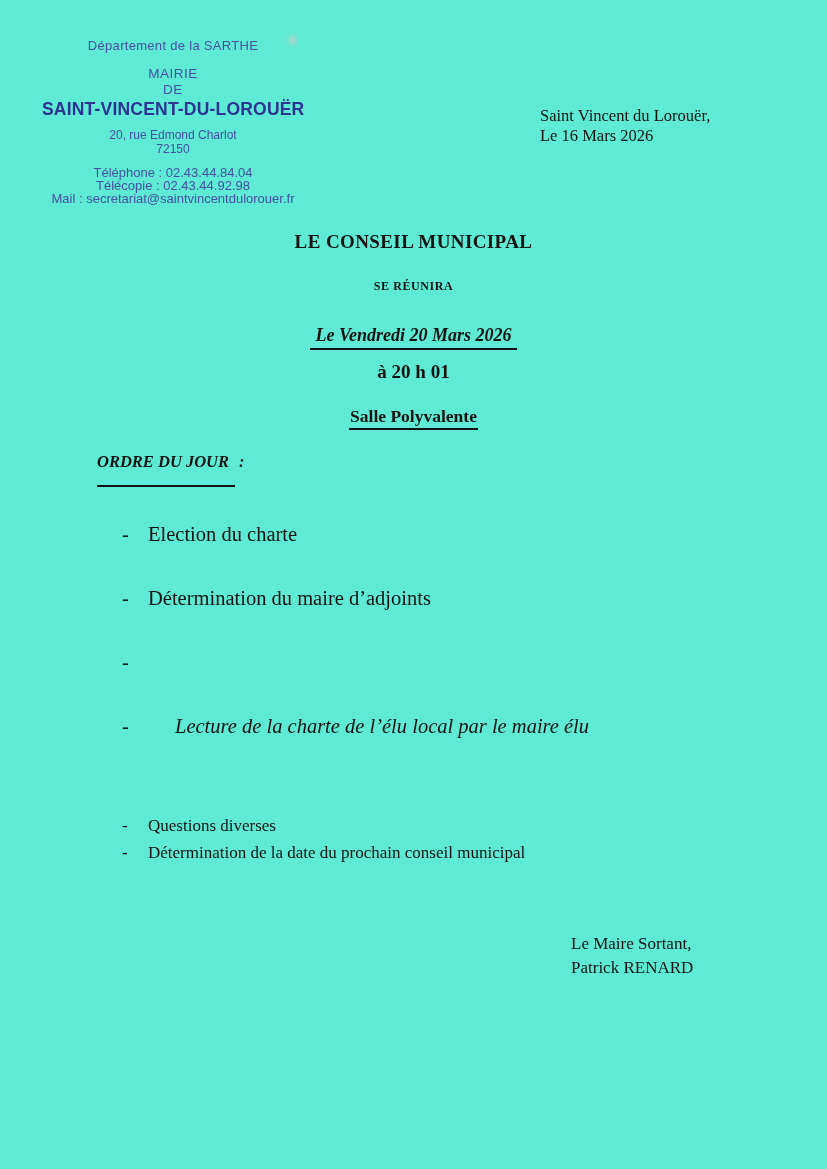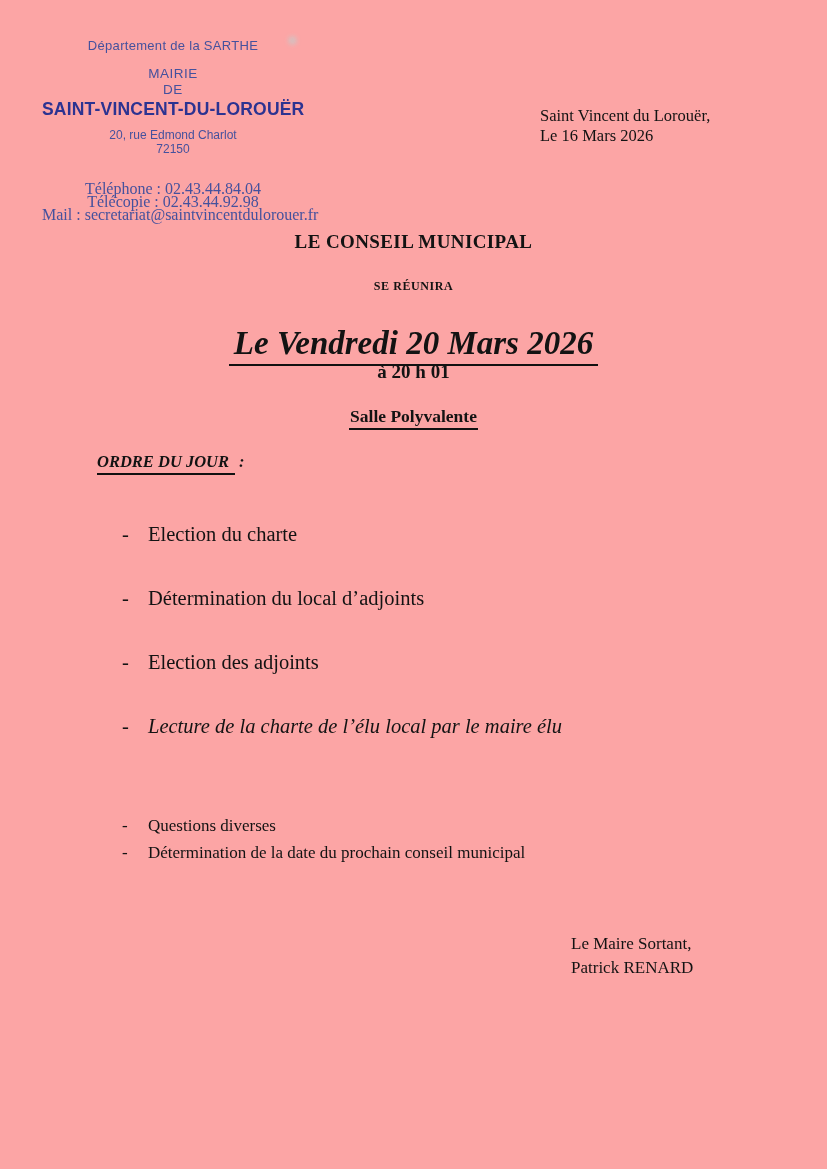--- a/index.html
+++ b/index.html
@@ -4,21 +4,21 @@
 <style>
   html, body {
     margin: 0;
     padding: 0;
     background: #ffffff;
   }
   .page {
     position: relative;
     width: 827px;
     height: 1169px;
-    background: #fca5a5;
+    background: #5eead4;
     font-family: "Liberation Serif", serif;
     color: #131313;
     overflow: hidden;
   }
 
   
   .letterhead {
     position: absolute;
     left: 42px;
     top: 38px;
@@ -45,25 +45,24 @@
     letter-spacing: 0.2px;
     margin-top: 1px;
     margin-bottom: 8px;
     white-space: nowrap;
   }
   .lh-address, .lh-postal {
     font-size: 12px;
     line-height: 14px;
   }
   .lh-contact {
-    margin-top: 26px;
-    font-size: 16px;
+    margin-top: 10px;
+    font-size: 13px;
     line-height: 13px;
     white-space: nowrap;
-    font-family: Liberation Serif, serif;
   }
   .scan-smudge {
     position: absolute;
     left: 288px;
     top: 36px;
     width: 9px;
     height: 9px;
     background: #c9c9c9;
     border-radius: 50%;
     filter: blur(2px);
@@ -96,21 +95,21 @@
     top: 279px;
     font-size: 12px;
     font-weight: bold;
     letter-spacing: 0.6px;
   }
   .meeting-date {
     top: 325px;
   }
   .meeting-date .underline-thick {
     display: inline-block;
-    font-size: 33px;
+    font-size: 18px;
     font-weight: bold;
     font-style: italic;
     border-bottom: 2.5px solid #111;
     padding: 0 5px 2px 5px;
   }
   .meeting-time {
     top: 361px;
     font-size: 19px;
     font-weight: bold;
   }
@@ -132,40 +131,41 @@
     left: 97px;
     top: 452px;
     font-size: 16.5px;
     font-weight: bold;
     font-style: italic;
   }
   .agenda-heading .underline-label {
     display: inline-block;
     border-bottom: 2px solid #111;
     padding-right: 6px;
-    padding-bottom: 1px;
+    padding-bottom: 13px;
   }
   .agenda-heading .colon {
     margin-left: 4px;
   }
 
   .agenda-main {
     position: absolute;
     left: 122px;
     top: 520px;
     width: 650px;
   }
   .agenda-main .item {
     display: flex;
     font-size: 20.5px;
     line-height: 28px;
     margin-bottom: 36px;
   }
   .agenda-main .item.italic .item-text {
     font-style: italic;
+    margin-left: 27px;
   }
   .bullet {
     width: 26px;
     flex: 0 0 26px;
   }
 
   .agenda-secondary {
     position: absolute;
     left: 122px;
     top: 813px;
@@ -227,25 +227,24 @@
     <span class="underline-label">ORDRE DU JOUR</span><span class="colon">:</span>
   </div>
 
   <div class="agenda-main">
     <div class="item">
       <span class="bullet">-</span>
       <span class="item-text">Election du charte</span>
     </div>
     <div class="item">
       <span class="bullet">-</span>
-      <span class="item-text">Détermination du local d’adjoints</span>
-    </div>
-    <div class="item">
-      <span class="bullet">-</span>
-      <span class="item-text">Election des adjoints</span>
+      <span class="item-text">Détermination du maire d’adjoints</span>
+    </div>
+    <div class="item">
+      <span class="bullet">-</span>
     </div>
     <div class="item italic">
       <span class="bullet">-</span>
       <span class="item-text">Lecture de la charte de l’élu local par le maire élu</span>
     </div>
   </div>
 
   <div class="agenda-secondary">
     <div class="item">
       <span class="bullet">-</span>

